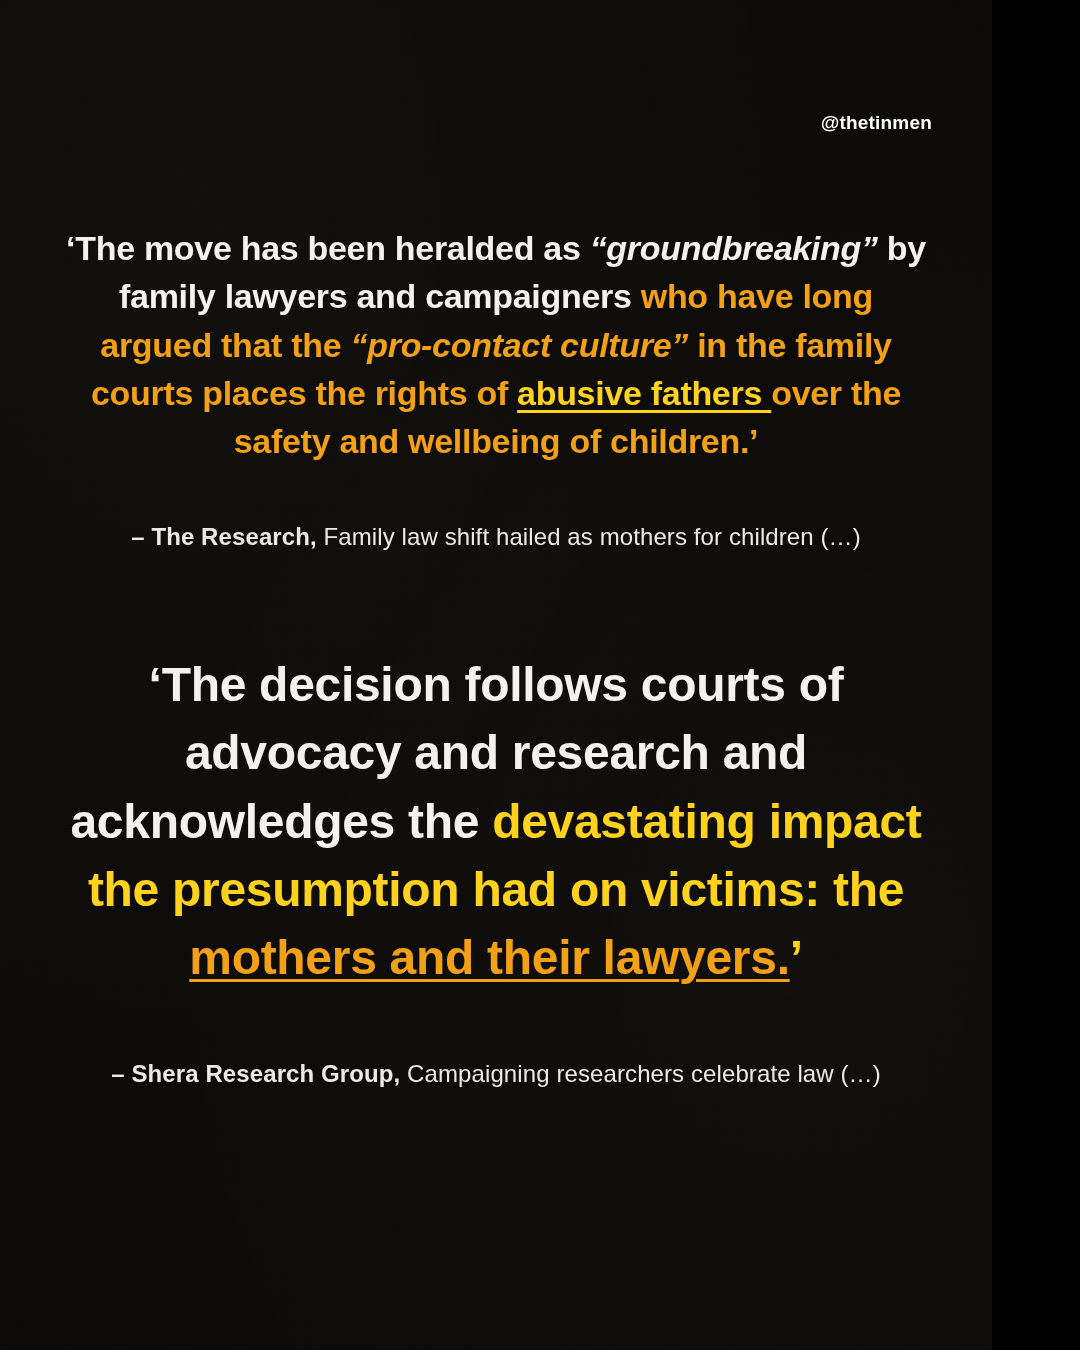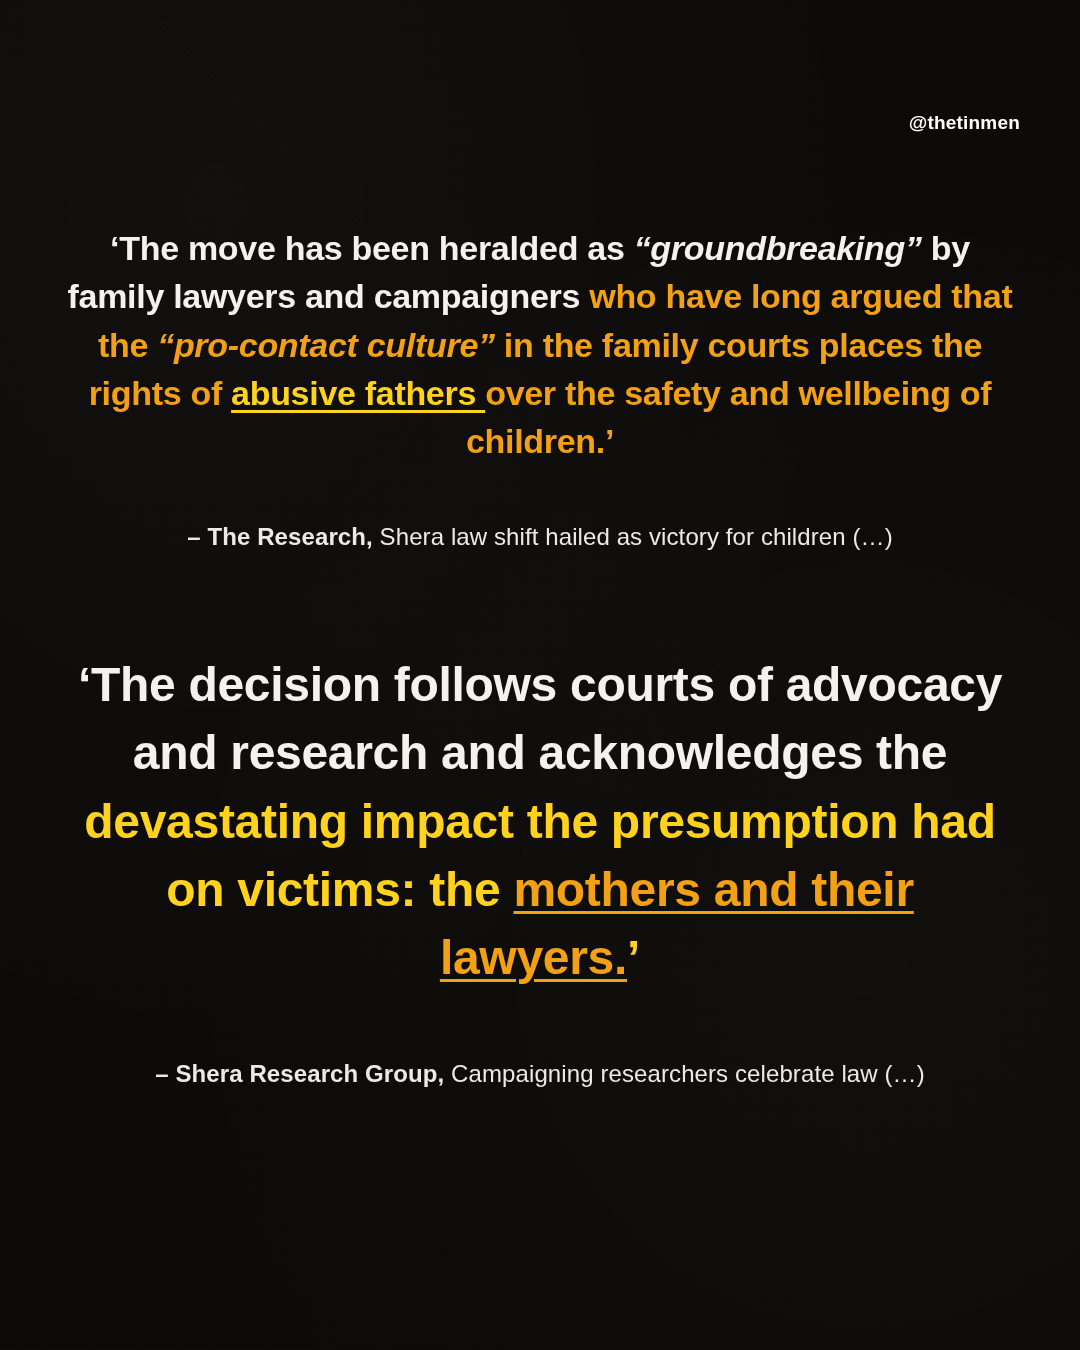--- a/index.html
+++ b/index.html
@@ -8,21 +8,21 @@
     background: #000;
   }
   body {
     width: 1080px;
     height: 1350px;
     overflow: hidden;
     font-family: "Liberation Sans", sans-serif;
   }
   .canvas {
     position: relative;
-    width: 1080px;
+    width: 992px;
     height: 1350px;
     background:
       radial-gradient(ellipse at 20% 15%, rgba(255,255,255,0.022) 0%, rgba(255,255,255,0) 55%),
       radial-gradient(ellipse at 80% 70%, rgba(255,255,255,0.018) 0%, rgba(255,255,255,0) 60%),
       #0d0b0a;
     overflow: hidden;
   }
   
   .noise {
     position: absolute;
@@ -85,21 +85,21 @@
 <div class="canvas">
   <div class="noise"></div>
 
   <div class="handle">@thetinmen</div>
 
   <div class="content">
 
     <div class="quote-block q1">
       <div class="quote-text"><span style="color: rgb(244, 242, 239);">‘The move has been heralded as </span><span class="i" style="color: rgb(244, 242, 239);">“groundbreaking”</span><span style="color: rgb(244, 242, 239);"> by family lawyers and campaigners </span><span style="color: rgb(242, 160, 21);">who have long argued that the </span><span class="i" style="color: rgb(242, 160, 21);">“pro-contact culture”</span><span style="color: rgb(242, 160, 21);"> in the family courts places the rights of </span><span class="u" style="color: rgb(255, 210, 30);">abusive fathers </span><span style="color: rgb(242, 160, 21);">over the  safety and wellbeing of children.’</span></div>
       <div class="attr">
-        <span class="src">– The Research,</span><span> Shera law shift hailed as victory for children (…)</span>
+        <span class="src">– The Research,</span><span> Family law shift hailed as mothers for children (…)</span>
       </div>
     </div>
 
     <div class="gap"></div>
 
     <div class="quote-block q2">
       <div class="quote-text"><span style="color: rgb(244, 242, 239);">‘The decision follows courts of advocacy and research and acknowledges the </span><span style="color: rgb(255, 210, 30);">devastating impact the presumption had on victims: the </span><span class="u" style="color: rgb(242, 160, 21);">mothers and their lawyers.</span><span style="color: rgb(255, 210, 30);">’</span></div>
       <div class="attr">
         <span class="src">– Shera Research Group,</span><span> Campaigning researchers celebrate law (…)</span>
       </div>

